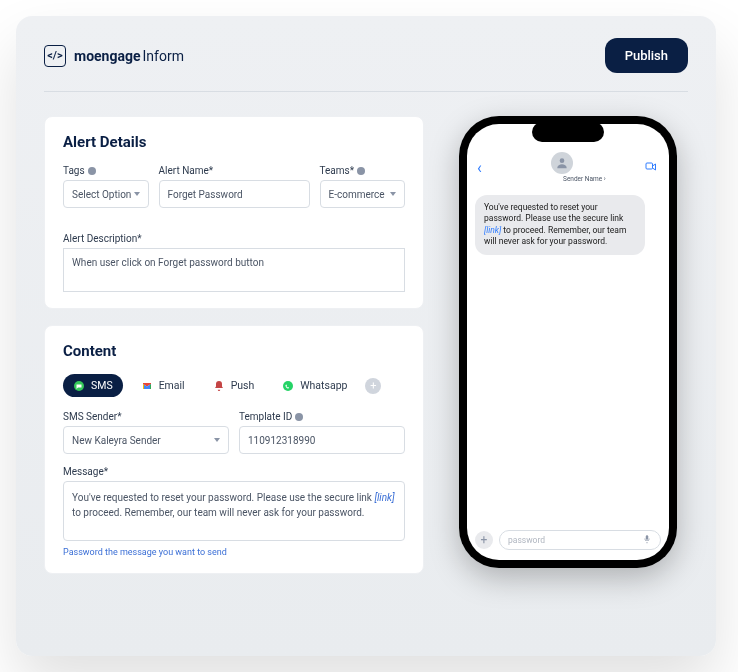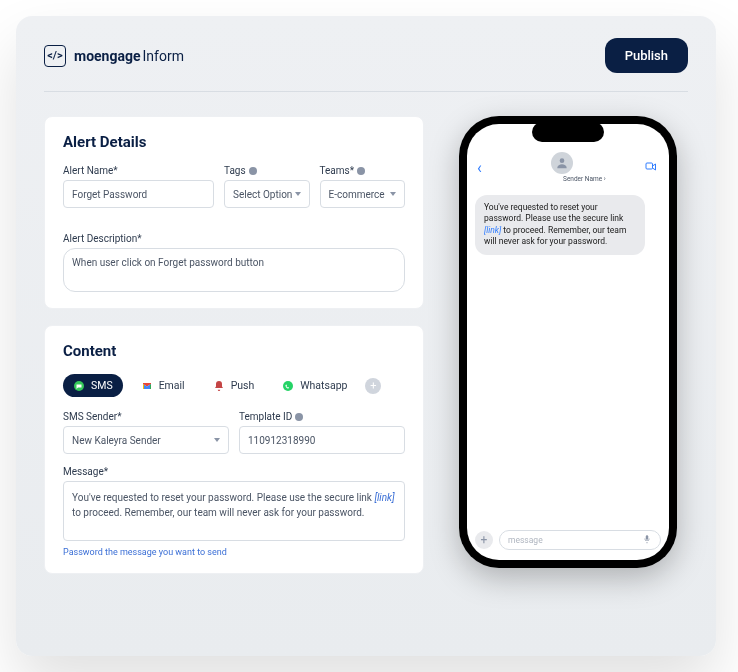--- a/index.html
+++ b/index.html
@@ -21,21 +21,21 @@
 .card { background:#fff; border-radius:8px; padding:16px 18px; border:1px solid #eef0f3; }
 .card + .card { margin-top:16px; }
 .card-title { font-size:15px; font-weight:700; color:#0a1f44; margin-bottom:14px; }
 .field-row { display:flex; gap:10px; }
 .field { display:flex; flex-direction:column; flex:1; }
 .field-label { font-size:10px; color:#2e3b4e; margin-bottom:4px; display:flex; align-items:center; gap:3px; }
 .info-dot { width:8px; height:8px; border-radius:50%; background:#8a94a6; display:inline-block; }
 .input, .select { border:1px solid #d8dde3; border-radius:4px; padding:6px 8px; font-size:10px; color:#4b5565; background:#fff; height:28px; }
 .select { display:flex; align-items:center; justify-content:space-between; cursor:pointer; }
 .caret { width:0; height:0; border-left:3px solid transparent; border-right:3px solid transparent; border-top:4px solid #8a94a6; }
-.textarea { border:1px solid #d8dde3; border-radius:12px; padding:8px; font-size:10px; color:#4b5565; min-height:44px; width:100%; resize:none; }
+.textarea { border:1px solid #d8dde3; border-radius:0; padding:8px; font-size:10px; color:#4b5565; min-height:44px; width:100%; resize:none; }
 .channel-row { display:flex; gap:8px; align-items:center; margin-bottom:14px; }
 .channel { display:flex; align-items:center; gap:6px; font-size:10.5px; color:#2e3b4e; padding:5px 10px; border-radius:14px; cursor:pointer; }
 .channel.active { background:#0a1f44; color:#fff; }
 .channel-icon { width:12px; height:12px; display:inline-flex; align-items:center; justify-content:center; }
 .add-circle { width:16px; height:16px; border-radius:50%; background:#d0d5dd; color:#fff; display:flex; align-items:center; justify-content:center; font-size:11px; cursor:pointer; }
 .configure-note { font-size:9px; color:#3b6fd6; margin-top:6px; }
 .msg-textarea { border:1px solid #d8dde3; border-radius:4px; padding:8px; font-size:10px; color:#4b5565; min-height:60px; line-height:1.5; }
 .msg-link { color:#3b6fd6;font-style:italic; }
 
 .phone-wrap { display:flex; justify-content:center; }
@@ -75,33 +75,33 @@
   </div>
 
   <div class="body-grid">
 
     <div>
 
       <div class="card">
         <div class="card-title">Alert Details</div>
 
         <div class="field-row">
-          <div class="field" style="flex:1.05">
-            <div class="field-label">Alert Name*</div>
-            <input class="input" value="Forget Password" style="">
-          </div>
           <div class="field" style="flex:1.25">
             <div class="field-label">
                 <span>Tags</span>
                 <span class="info-dot"></span>
               </div>
             <div class="select">
                 <span>Select Option</span>
                 <span class="caret"></span>
               </div>
+          </div>
+          <div class="field" style="flex:1.05">
+            <div class="field-label">Alert Name*</div>
+            <input class="input" value="Forget Password" style="">
           </div>
           <div class="field" style="flex:1.25">
             <div class="field-label">
                 <span>Teams*</span>
                 <span class="info-dot"></span>
               </div>
             <div class="select">
                 <span>E-commerce</span>
                 <span class="caret"></span>
               </div>
@@ -210,21 +210,21 @@
             </span>
           </div>
           <div class="chat-body">
             <div class="bubble">
               <span>You've requested to reset your password. Please use the secure link </span><span class="msg-link">[link]</span><span> to proceed. Remember, our team will never ask for your password.</span>
             </div>
           </div>
           <div class="chat-input-row">
             <div class="plus-circle">+</div>
             <div class="chat-input">
-              <span>message</span>
+              <span>password</span>
               <span class="mic">
                 <svg viewBox="0 0 24 24" width="10" height="10" fill="#8a94a6">
                     <rect x="9" y="3" width="6" height="11" rx="3"></rect>
                     <path d="M6 11a6 6 0 0 0 12 0h-1.5a4.5 4.5 0 0 1-9 0zM11 19h2v3h-2z"></path>
                   </svg>
               </span>
             </div>
           </div>
         </div>
       </div>

